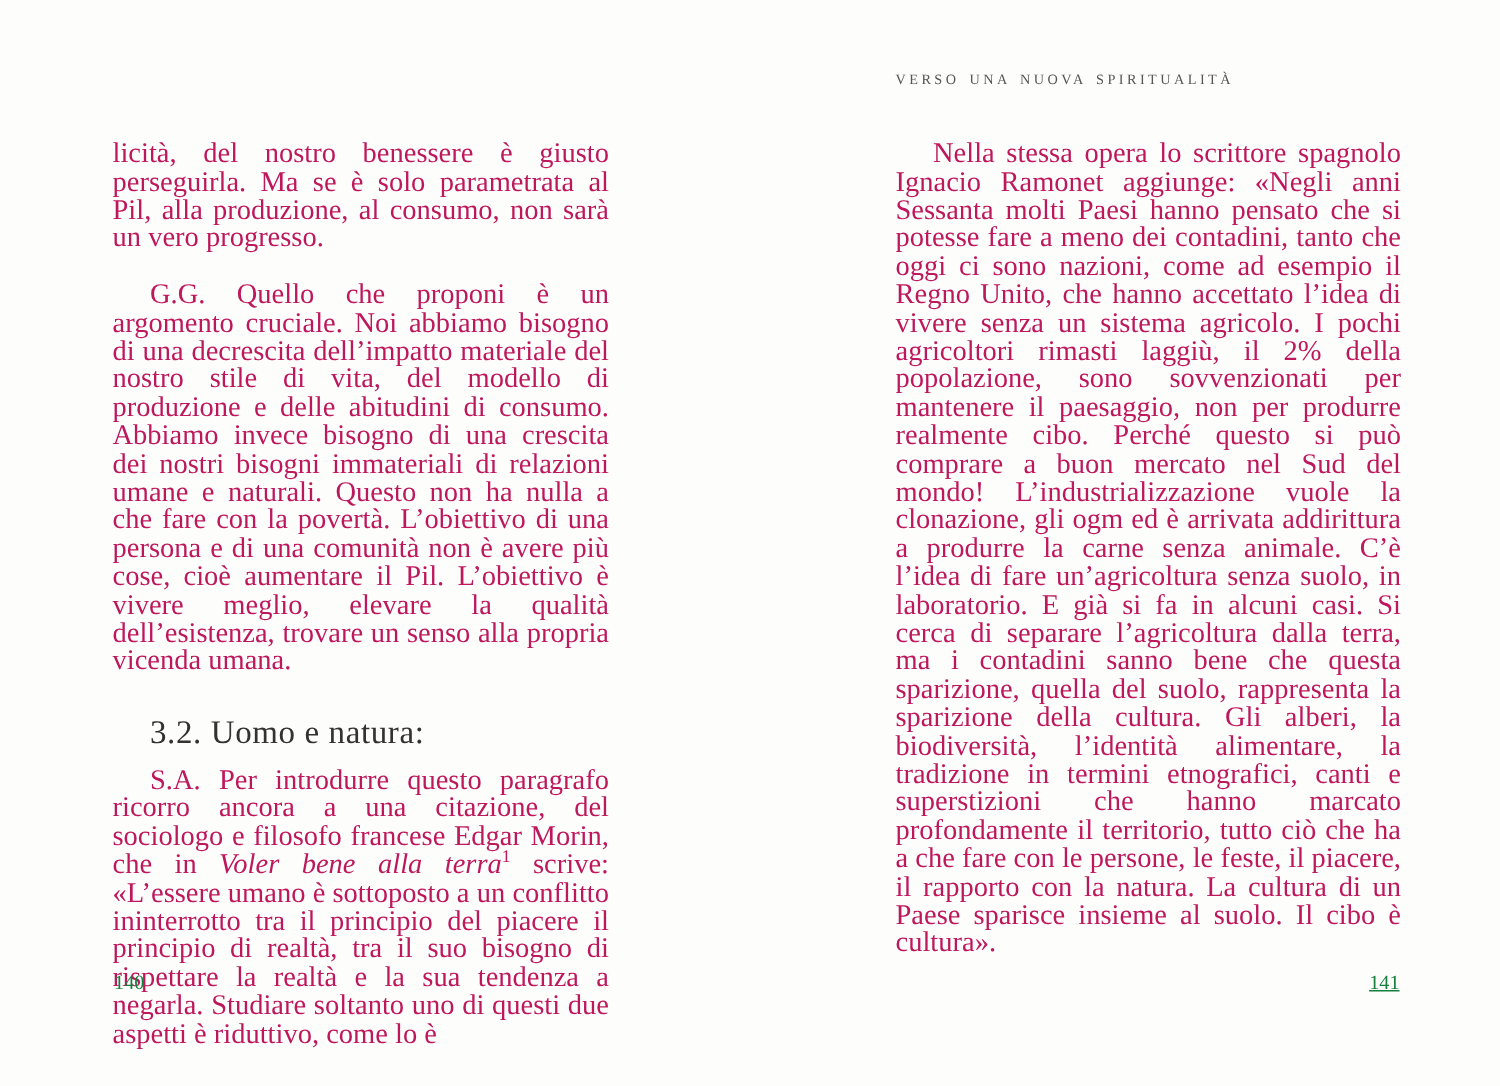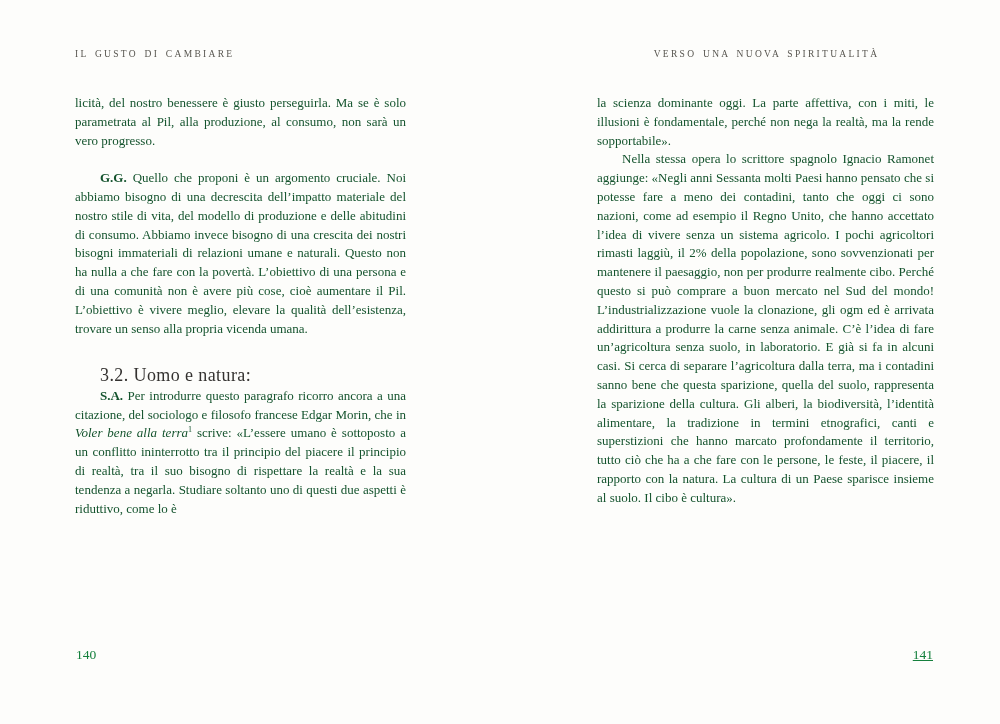--- a/index.html
+++ b/index.html
@@ -18,40 +18,40 @@
   .page-left  { left: 75px;  width: 331px; }
   .page-right { left: 597px; width: 337px; }
 
   .running-header {
     position: absolute; top: 49px; left: 0; right: 0;
     font-size: 9.5px; letter-spacing: 2.3px; word-spacing: 2px;
     color: #57554f; white-space: nowrap;
     text-transform: uppercase;
   }
   .header-left  { text-align: left; }
-  .header-right { text-align: center; margin-right: -2px; }
+  .header-right { text-align: left; margin-right: -2px; }
 
   .page-body { position: absolute; top: 94px; left: 0; right: 0; }
 
   p.para {
     margin: 0;
-    font-size: 13px; line-height: 18.8px;
-    color: #14532d;
+    font-size: 19px; line-height: 18.8px;
+    color: #be185d;
     text-align: justify;
   }
   p.para.indent { text-indent: 25px; }
   p.para.space-before { margin-top: 18.8px; }
-  p.para b { font-weight: bold; }
+  p.para b { font-weight: normal; }
   p.para i { }
   p.para sup { font-size: 0.62em; vertical-align: super; line-height: 0; }
 
   .heading {
-    margin-top: 26px; 
+    margin-top: 26px; margin-bottom: 12px;
     padding-left: 25px;
-    font-size: 18px; line-height: 22.5px;
+    font-size: 22px; line-height: 22.5px;
     letter-spacing: 0.4px;
     color: #343230;
   }
 
   .footnote {
     position: absolute; top: 603px; left: 0; right: 0;
     font-size: 11.8px; line-height: 15.3px;
     color: #24221e;
     text-align: justify;
   }
@@ -63,34 +63,32 @@
   }
   .pn-left  { left: 1px; }
   .pn-right { right: 1px; text-align: right; text-decoration: underline; }
 </style>
 </head>
 <body>
 
 <div class="spread">
 
   <div class="page page-left">
-    <div class="running-header header-left">IL GUSTO DI CAMBIARE</div>
     <div class="page-body">
         <p class="para"><span>licità, del nostro benessere è giusto perseguirla. Ma se è solo parametrata al Pil, alla produzione, al consumo, non sarà un vero progresso.</span></p>
         <p class="para indent space-before"><b>G.G.</b><span> Quello che proponi è un argomento cruciale. Noi abbiamo bisogno di una decrescita dell’impatto materiale del nostro stile di vita, del modello di produzione e delle abitudini di consumo. Abbiamo invece bisogno di una crescita dei nostri bisogni immateriali di relazioni umane e naturali. Questo non ha nulla a che fare con la povertà. L’obiettivo di una persona e di una comunità non è avere più cose, cioè aumentare il Pil. L’obiettivo è vivere meglio, elevare la qualità dell’esistenza, trovare un senso alla propria vicenda umana.</span></p>
         <div class="heading">
           <div>3.2. Uomo e natura:</div>
         </div>
         <p class="para indent"><b>S.A.</b><span> Per introdurre questo paragrafo ricorro ancora a una citazione, del sociologo e filosofo francese Edgar Morin, che in </span><i>Voler bene alla terra</i><sup>1</sup><span> scrive: «L’essere umano è sottoposto a un conflitto ininterrotto tra il principio del piacere il principio di realtà, tra il suo bisogno di rispettare la realtà e la sua tendenza a negarla. Studiare soltanto uno di questi due aspetti è riduttivo, come lo è</span></p>
       </div>
     <div class="page-number pn-left">140</div>
   </div>
 
   <div class="page page-right">
     <div class="running-header header-right">VERSO UNA NUOVA SPIRITUALITÀ</div>
     <div class="page-body">
-        <p class="para"><span>la scienza dominante oggi. La parte affettiva, con i miti, le illusioni è fondamentale, perché non nega la realtà, ma la rende sopportabile».</span></p>
         <p class="para indent"><span>Nella stessa opera lo scrittore spagnolo Ignacio Ramonet aggiunge: «Negli anni Sessanta molti Paesi hanno pensato che si potesse fare a meno dei contadini, tanto che oggi ci sono nazioni, come ad esempio il Regno Unito, che hanno accettato l’idea di vivere senza un sistema agricolo. I pochi agricoltori rimasti laggiù, il 2% della popolazione, sono sovvenzionati per mantenere il paesaggio, non per produrre realmente cibo. Perché questo si può comprare a buon mercato nel Sud del mondo! L’industrializzazione vuole la clonazione, gli ogm ed è arrivata addirittura a produrre la carne senza animale. C’è l’idea di fare un’agricoltura senza suolo, in laboratorio. E già si fa in alcuni casi. Si cerca di separare l’agricoltura dalla terra, ma i contadini sanno bene che questa sparizione, quella del suolo, rappresenta la sparizione della cultura. Gli alberi, la biodiversità, l’identità alimentare, la tradizione in termini etnografici, canti e superstizioni che hanno marcato profondamente il territorio, tutto ciò che ha a che fare con le persone, le feste, il piacere, il rapporto con la natura. La cultura di un Paese sparisce insieme al suolo. Il cibo è cultura».</span></p>
       </div>
     <div class="page-number pn-right">141</div>
   </div>
 
 </div>
 
 </body></html>

